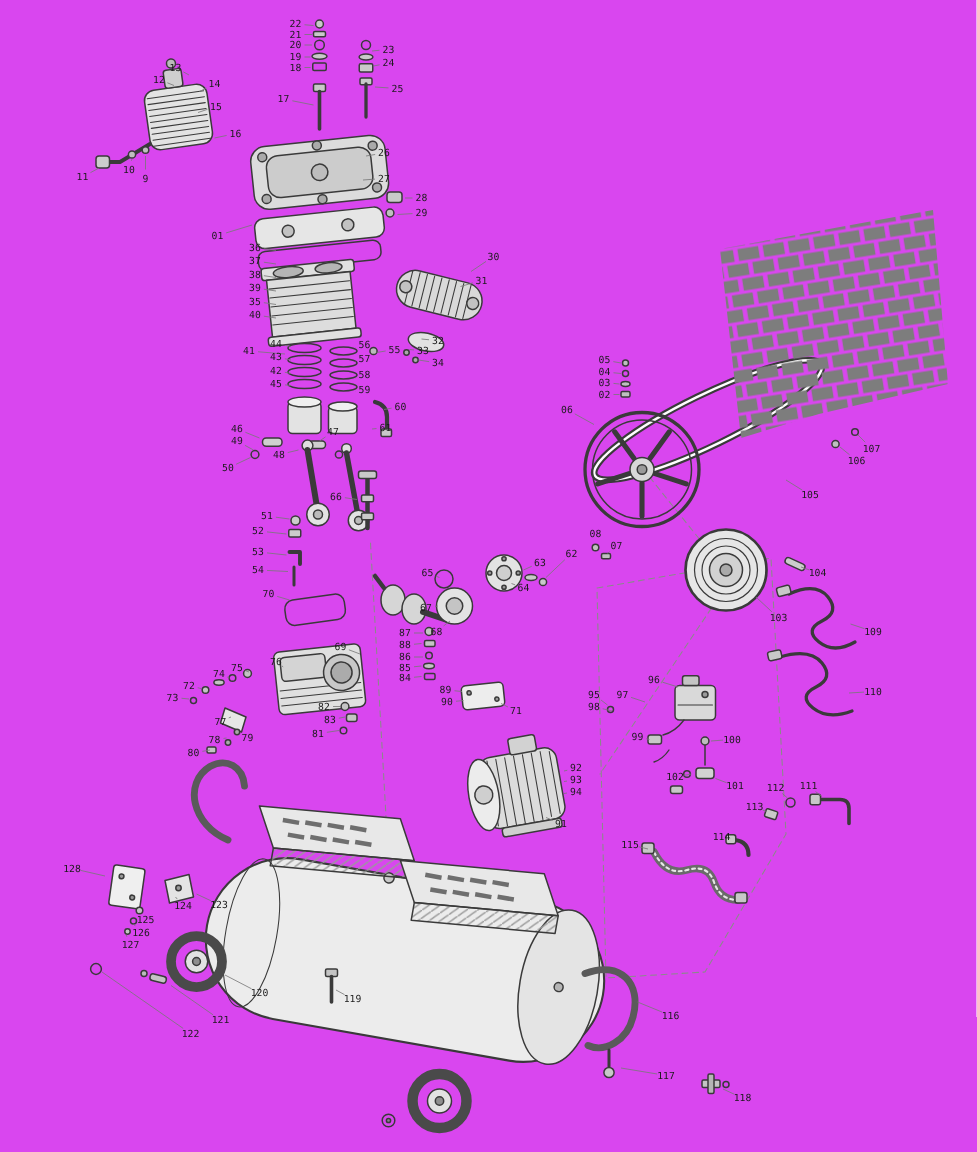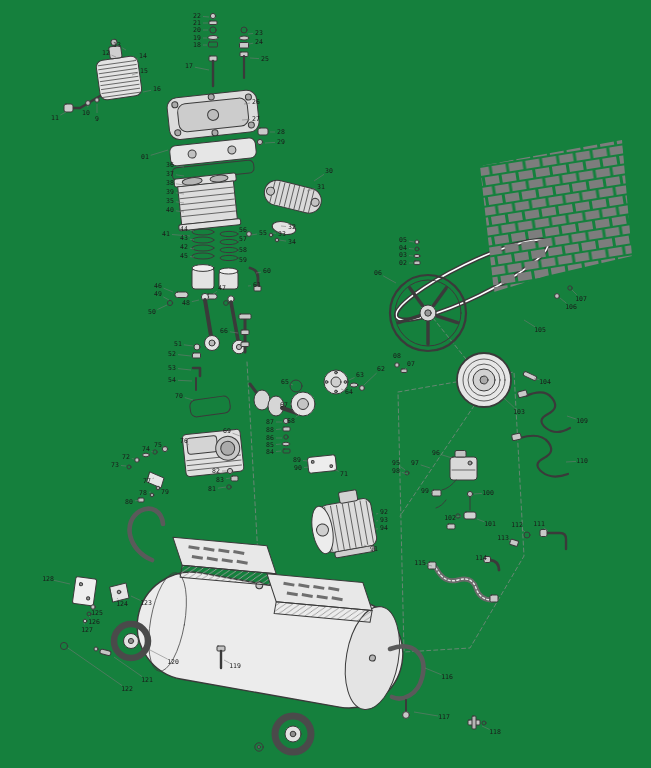--- a/index.html
+++ b/index.html
@@ -1,16 +1,16 @@
 <!DOCTYPE html>
 <html><head>
 <meta charset="utf-8">
 <style>
   html,body{margin:0;padding:0;background:#ffffff;}
-  .stage{position:relative;width:651px;height:768px;background:#15803d;overflow:hidden;
+  .stage{position:relative;width:651px;height:768px;background:#d946ef;overflow:hidden;
          font-family:"DejaVu Sans",sans-serif;}
   svg{display:block}
   .part-label{font:6.5px "DejaVu Sans Mono","DejaVu Sans",monospace;fill:#1a1a1a;
               text-anchor:middle;dominant-baseline:central;}
   .leader{stroke:#787878;stroke-width:.55;}
 </style>
 </head>
 <body>
 
 <div class="stage">

